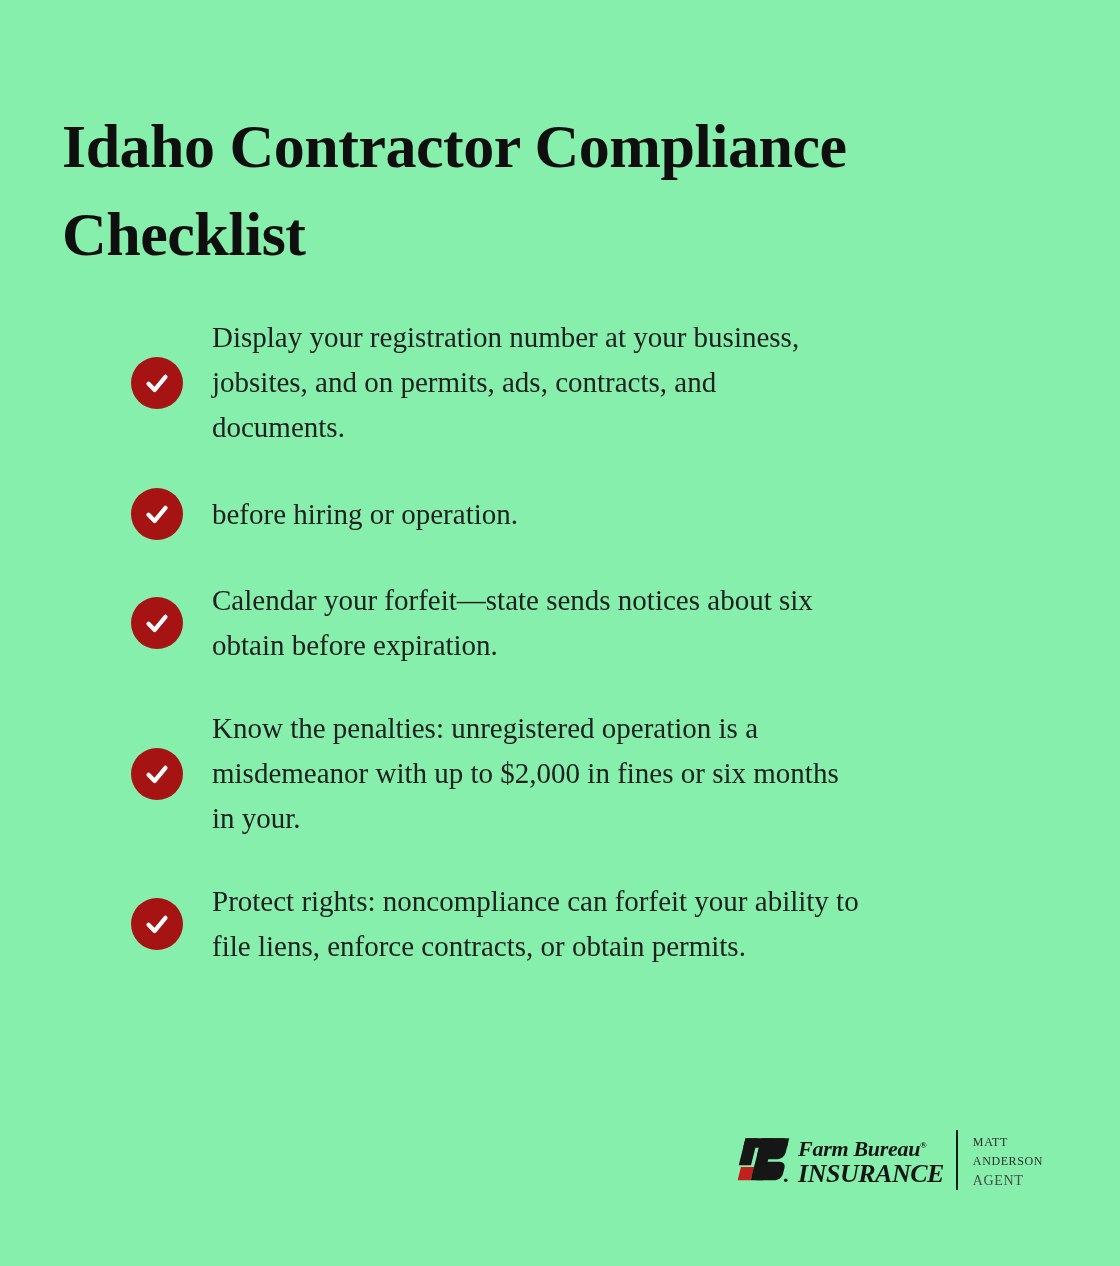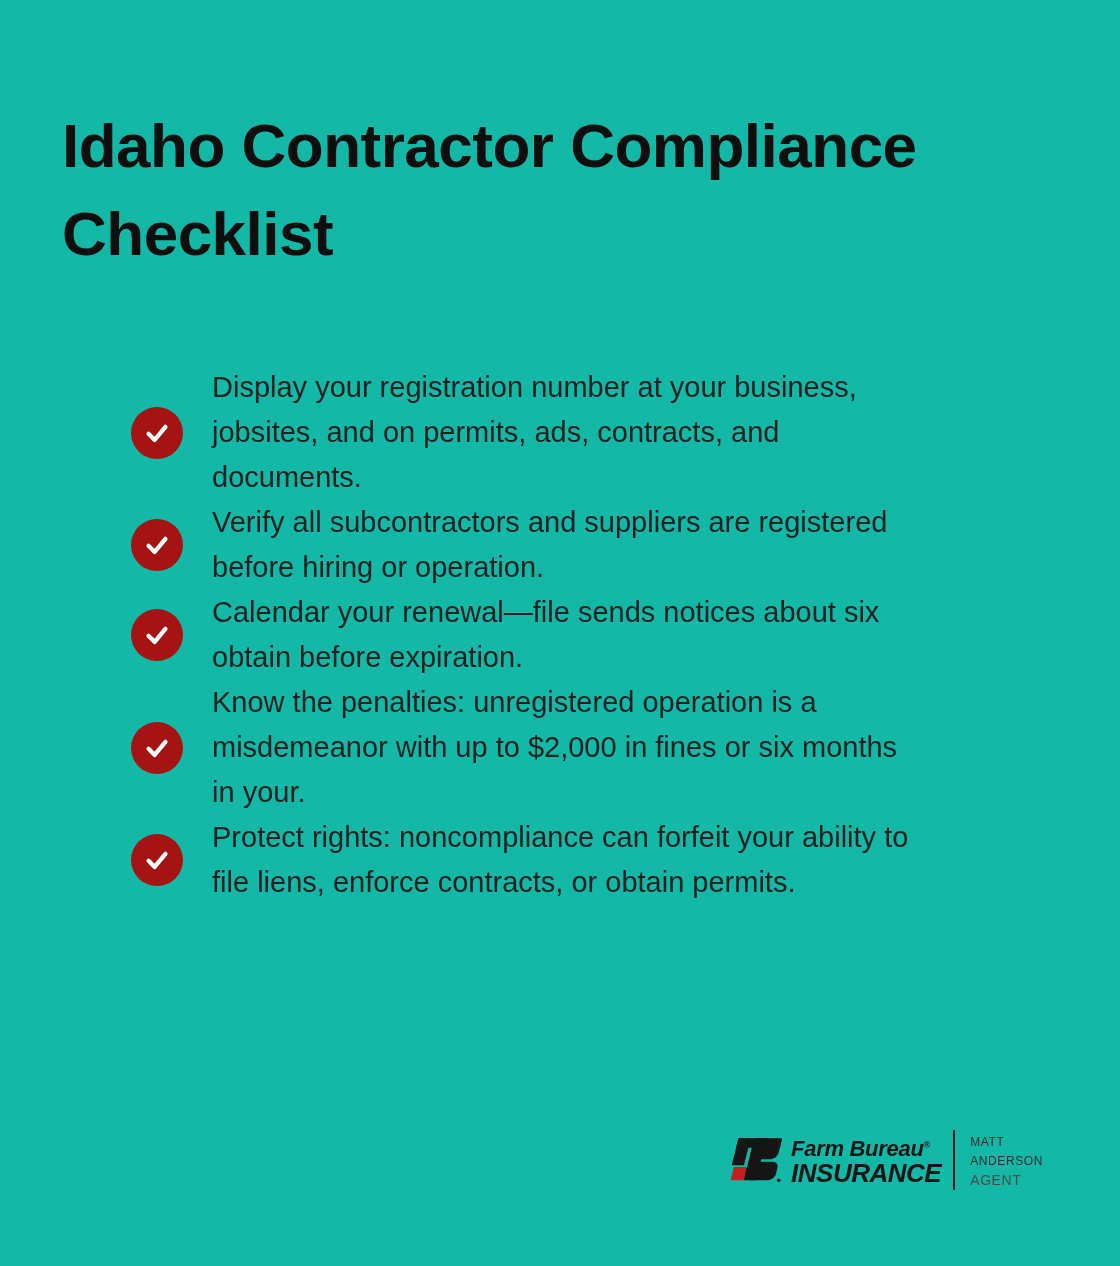--- a/index.html
+++ b/index.html
@@ -19,24 +19,25 @@
     max-width: 1010px;
     font-size: 62px;
     line-height: 88px;
     font-weight: 700;
     letter-spacing: -0.5px;
     color: #0f0f0f;
   }
 
   .checklist {
     list-style: none;
-    margin-top: 87px;
+    margin-top: 37px;
     padding: 0 70px 0 131px;
     display: flex;
     flex-direction: column;
+    gap: 38px;
   }
 
   .checklist-item {
     display: flex;
     align-items: center;
     gap: 29px;
   }
 
   .check-circle {
     flex: none;
@@ -85,21 +86,21 @@
   }
 
   .agent-block { color: #2e2e2e; white-space: nowrap; }
   .agent-name { font-size: 12px; line-height: 19px; letter-spacing: 0.6px; font-weight: 400; }
   .agent-name + .agent-name { }
   .agent-role { font-size: 14px; line-height: 13px; letter-spacing: 0.6px; margin-top: 3px; color: #4a4a4a; }
 </style>
 </head>
 <body style="background: rgb(222, 222, 222);">
 
-<div class="canvas" style="background: #14b8a6;">
+<div class="canvas" style="background: #86efac; font-family: Liberation Serif, serif;">
 
   <h1 class="page-title">Idaho Contractor Compliance Checklist</h1>
 
   <ul class="checklist">
 
     <li class="checklist-item">
       <span class="check-circle" style="background: rgb(166, 19, 19);">
         <svg width="40" height="40" viewBox="0 0 52 52" aria-hidden="true">
           <polyline class="check-stroke" points="15,27 23,35 37,18" fill="none" stroke="#ffffff" stroke-width="5.5" stroke-linecap="round" stroke-linejoin="round"></polyline>
         </svg>
@@ -111,33 +112,32 @@
       </div>
     </li>
 
     <li class="checklist-item">
       <span class="check-circle" style="background: rgb(166, 19, 19);">
         <svg width="40" height="40" viewBox="0 0 52 52" aria-hidden="true">
           <polyline class="check-stroke" points="15,27 23,35 37,18" fill="none" stroke="#ffffff" stroke-width="5.5" stroke-linecap="round" stroke-linejoin="round"></polyline>
         </svg>
       </span>
       <div class="item-text">
-        <div>Verify all subcontractors and suppliers are registered</div>
         <div>before hiring or operation.</div>
       </div>
     </li>
 
     <li class="checklist-item">
       <span class="check-circle" style="background: rgb(166, 19, 19);">
         <svg width="40" height="40" viewBox="0 0 52 52" aria-hidden="true">
           <polyline class="check-stroke" points="15,27 23,35 37,18" fill="none" stroke="#ffffff" stroke-width="5.5" stroke-linecap="round" stroke-linejoin="round"></polyline>
         </svg>
       </span>
       <div class="item-text">
-        <div>Calendar your renewal—file sends notices about six</div>
+        <div>Calendar your forfeit—state sends notices about six</div>
         <div>obtain before expiration.</div>
       </div>
     </li>
 
     <li class="checklist-item">
       <span class="check-circle" style="background: rgb(166, 19, 19);">
         <svg width="40" height="40" viewBox="0 0 52 52" aria-hidden="true">
           <polyline class="check-stroke" points="15,27 23,35 37,18" fill="none" stroke="#ffffff" stroke-width="5.5" stroke-linecap="round" stroke-linejoin="round"></polyline>
         </svg>
       </span>

